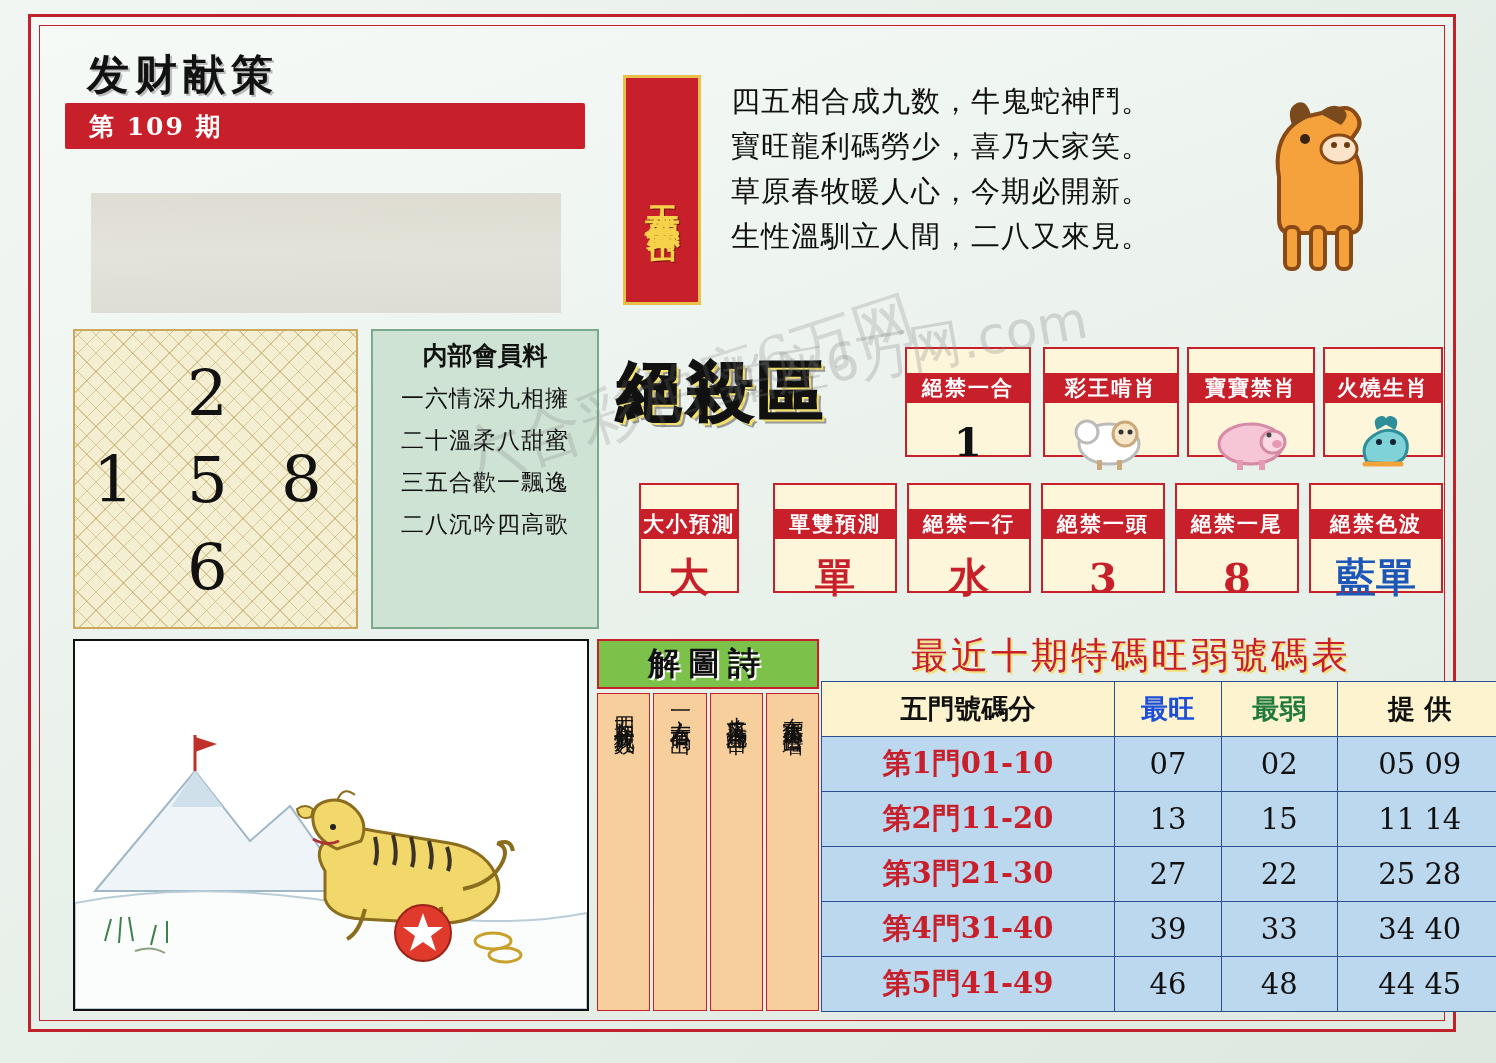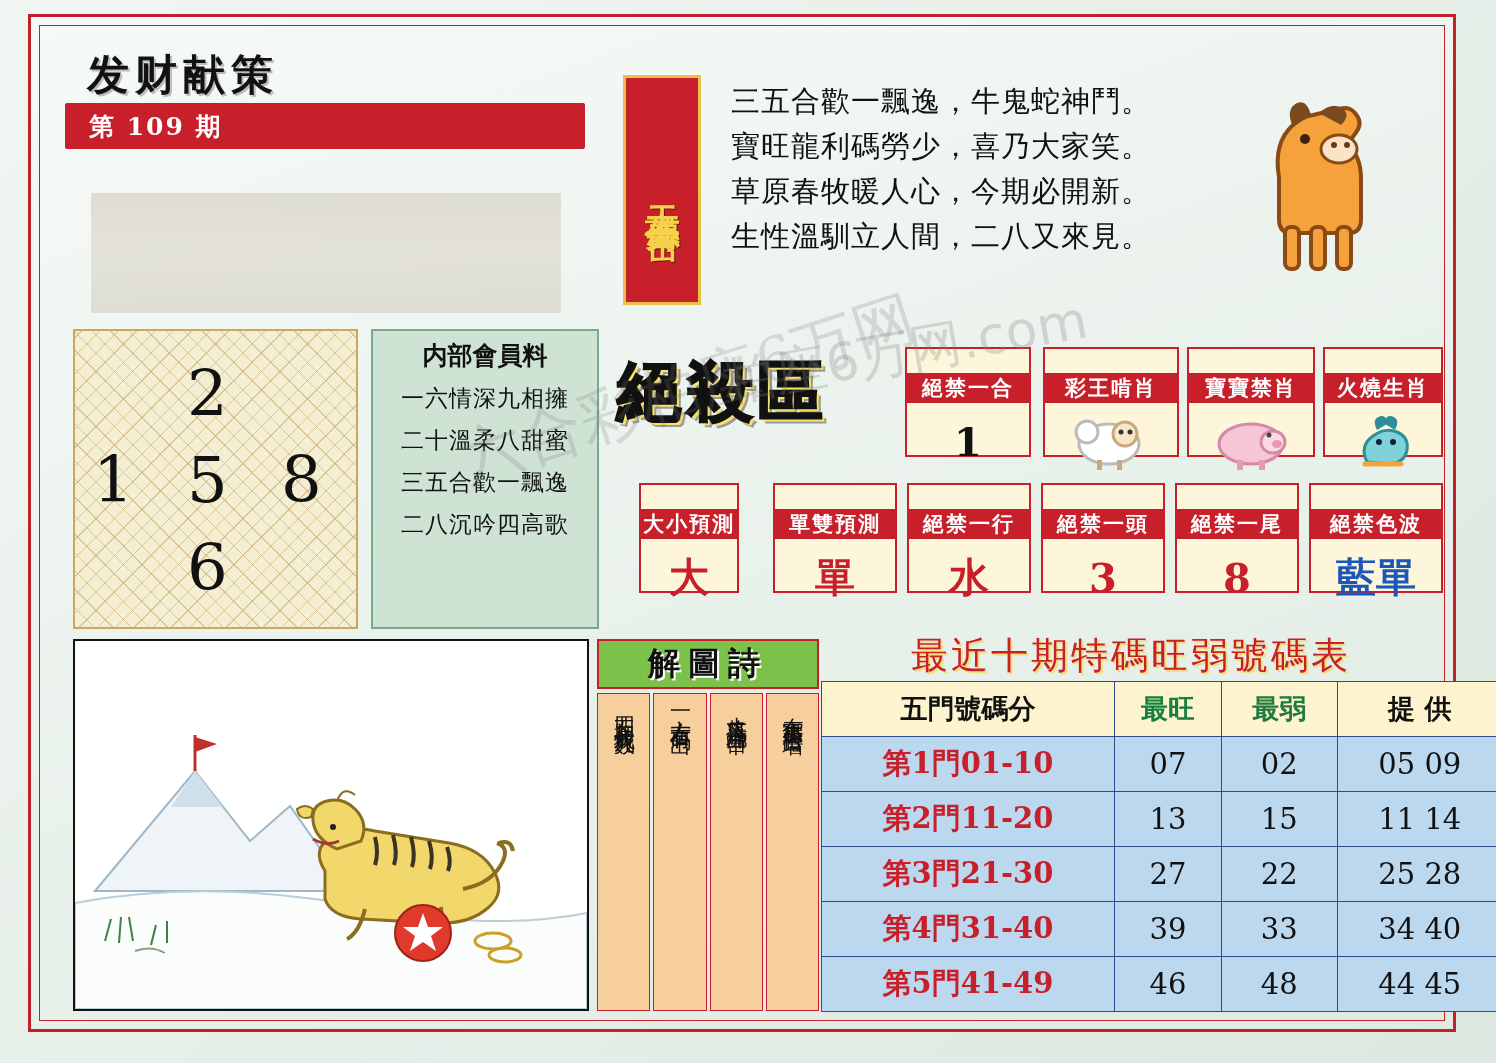--- a/index.html
+++ b/index.html
@@ -145,21 +145,21 @@
     color:#c8202a;letter-spacing:3px;text-shadow:2px 2px 0 #f3e07a;
   }
   table.rank{
     position:absolute;left:790px;top:664px;width:682px;border-collapse:collapse;
     font-family:"DejaVu Serif","Liberation Serif",serif;
   }
   table.rank th,table.rank td{
     border:1px solid #2b4f8e;text-align:center;height:52px;font-size:29px;
   }
   table.rank th{background:#fdf3cf;font-weight:bold;color:#111;font-size:27px;}
-  table.rank th.hot{color:#15803d;} table.rank th.cold{color:#1f7a3c;}
+  table.rank th.hot{color:#1d4ed8;} table.rank th.cold{color:#1f7a3c;}
   table.rank td{background:#bcd8ef;color:#111;}
   table.rank td.label{color:#c8202a;font-weight:bold;}
 
   .watermark{
     position:absolute;left:420px;top:330px;font-size:62px;color:rgba(120,120,120,.22);
     transform:rotate(-18deg);font-family:"DejaVu Serif","Liberation Serif",serif;
     white-space:nowrap;pointer-events:none;
   }
   .watermark2{
     position:absolute;left:690px;top:300px;font-size:52px;color:rgba(130,130,130,.28);
@@ -180,21 +180,21 @@
     <div class="issue-bar">
       <span>第 109 期</span>
     </div>
   </div>
 
   <div class="tianshu">
     <div class="v">天書傳密</div>
   </div>
 
   <div class="poem">
-    <div>三五合歡一飄逸，牛鬼蛇神鬥。</div>
+    <div>四五相合成九数，牛鬼蛇神鬥。</div>
     <div>寶旺龍利碼勞少，喜乃大家笑。</div>
     <div>草原春牧暖人心，今期必開新。</div>
     <div>生性溫馴立人間，二八又來見。</div>
   </div>
 
   <div class="horse">
     <svg viewBox="0 0 160 200" width="160" height="200">
       <path d="M40 90 q-6 -34 14 -52 q8 -8 20 -10 l26 -6 q10 -3 16 4 q8 9 2 18 l-10 14 q14 10 14 34 v40 q0 14 -12 14 h-58 q-12 0 -12 -14z" fill="#f5a13c" stroke="#8a4a16" stroke-width="4"></path>
       <path d="M54 40 q-8 -18 4 -24 q10 -4 14 12z" fill="#7a4a1e"></path>
       <path d="M80 26 q14 -12 24 -4 q8 6 -2 16z" fill="#7a4a1e"></path>

